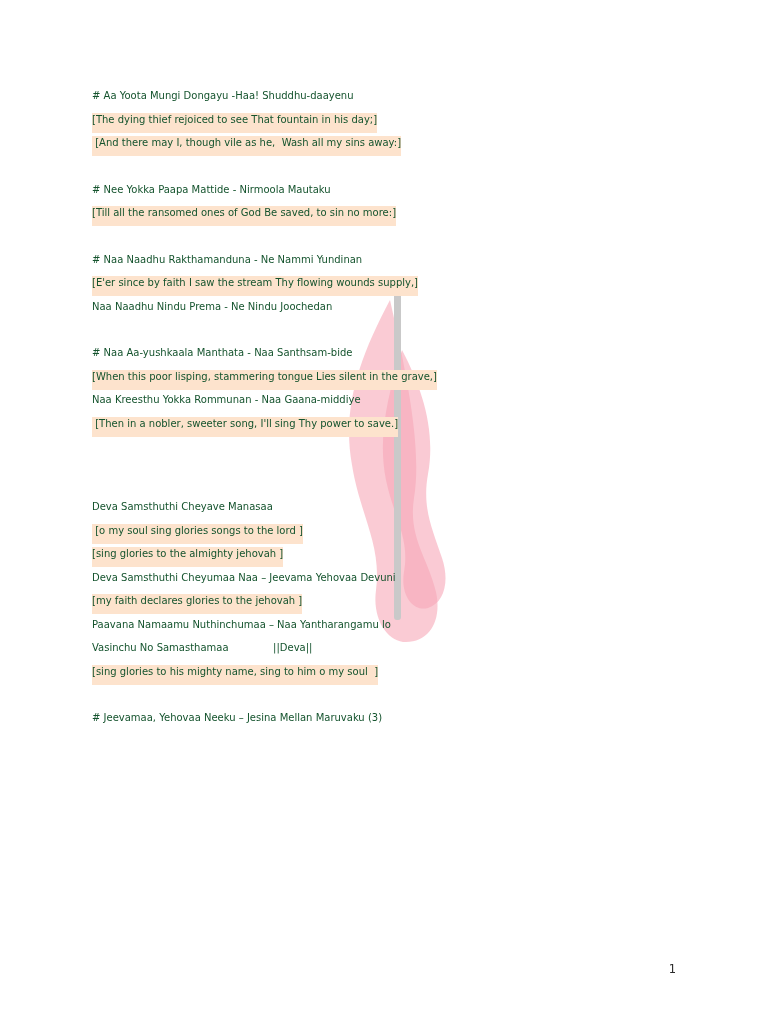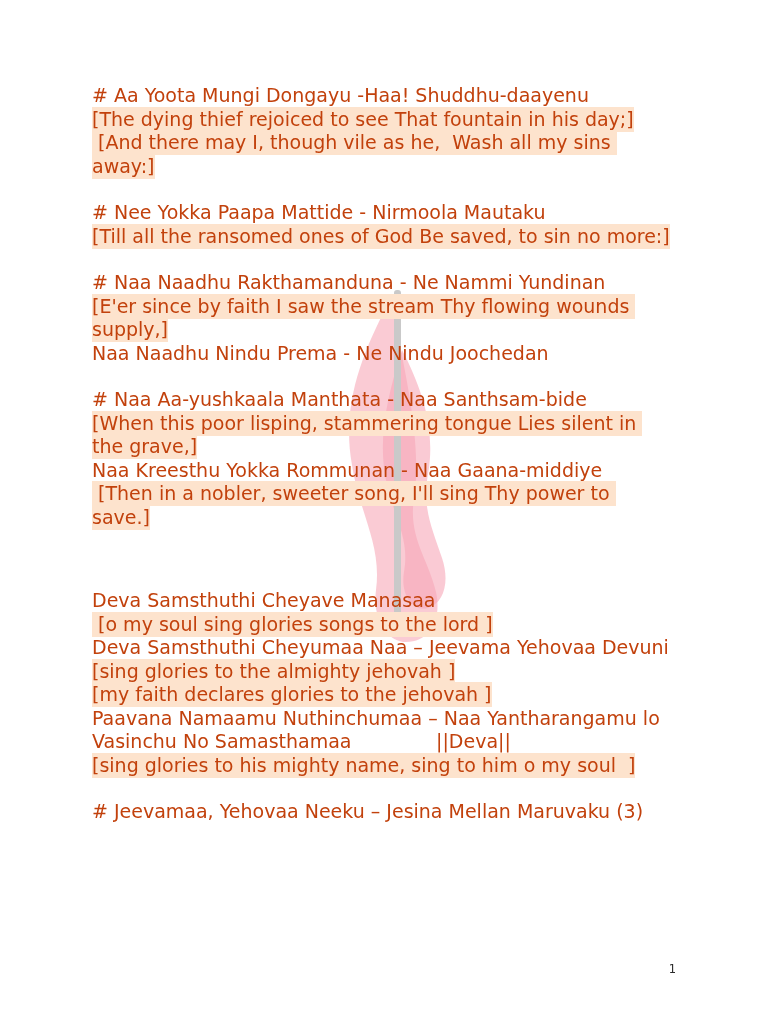--- a/index.html
+++ b/index.html
@@ -36,29 +36,29 @@
     border-radius: 3px;
   }
 
   .content {
     position: relative;
     z-index: 2;
     padding: 84px 96px 0 92px;
   }
 
   .line {
-    font-size: 19px;
+    font-size: 10px;
     line-height: 23.5px;
-    color: #c2410c;
+    color: #14532d;
     margin: 0;
     white-space: pre-wrap;
   }
   .line span.hl {
     background: #fde3cd;
-    padding: 1px 0 2px 0;
+    padding: 1px 0 8px 0;
     box-decoration-break: clone;
     -webkit-box-decoration-break: clone;
   }
   .block {
     margin-bottom: 23px;
   }
   .block.tight {
     margin-bottom: 0;
   }
   .gap-large {
@@ -114,22 +114,22 @@
       <p class="line"><span class="hl">[When this poor lisping, stammering tongue Lies silent in the grave,]</span></p>
       <p class="line"><span>Naa Kreesthu Yokka Rommunan - Naa Gaana-middiye</span></p>
       <p class="line"><span class="hl"> [Then in a nobler, sweeter song, I'll sing Thy power to save.]</span></p>
     </div>
 
     <div class="gap-large"></div>
 
     <div class="block tight">
       <p class="line"><span>Deva Samsthuthi Cheyave Manasaa</span></p>
       <p class="line"><span class="hl"> [o my soul sing glories songs to the lord ]</span></p>
+      <p class="line"><span class="hl">[sing glories to the almighty jehovah ]</span></p>
       <p class="line"><span>Deva Samsthuthi Cheyumaa Naa – Jeevama Yehovaa Devuni</span></p>
-      <p class="line"><span class="hl">[sing glories to the almighty jehovah ]</span></p>
       <p class="line"><span class="hl">[my faith declares glories to the jehovah ]</span></p>
       <p class="line"><span>Paavana Namaamu Nuthinchumaa – Naa Yantharangamu lo</span></p>
       <p class="line"><span>Vasinchu No Samasthamaa              ||Deva||</span></p>
       <p class="line"><span class="hl">[sing glories to his mighty name, sing to him o my soul  ]</span></p>
     </div>
 
     <div class="gap-medium"></div>
 
     <div class="block tight">
       <p class="line"><span># Jeevamaa, Yehovaa Neeku – Jesina Mellan Maruvaku (3)</span></p>

